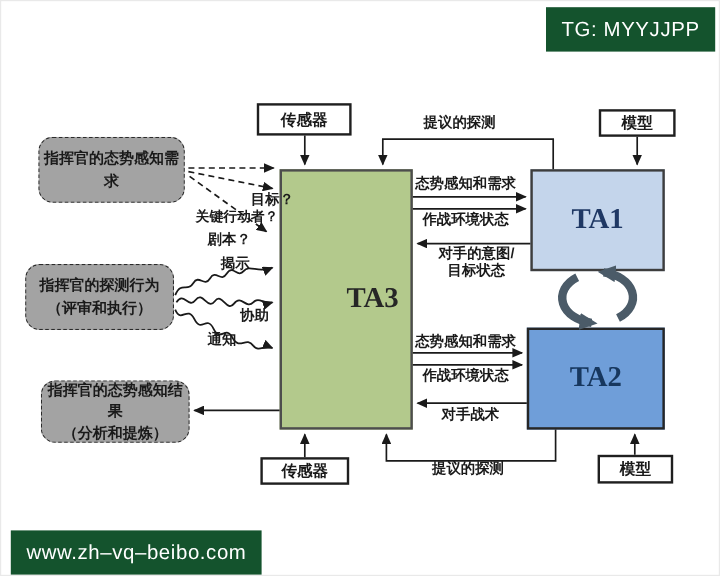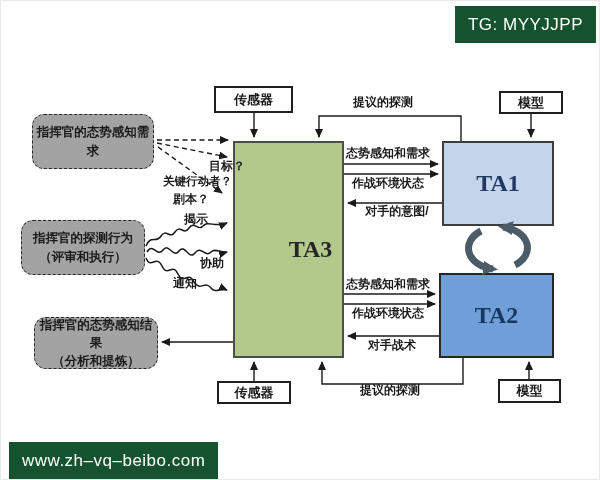--- a/index.html
+++ b/index.html
@@ -87,20 +87,21 @@
   <div class="lbl lbl-goals">目标？</div>
   <div class="lbl lbl-script">剧本？</div>
   <div class="lbl lbl-reveal">揭示</div>
   <div class="lbl lbl-assist">协助</div>
   <div class="lbl lbl-notify">通知</div>
   <div class="lbl lbl-proposed-top">提议的探测</div>
   <div class="lbl lbl-sa-top">态势感知和需求</div>
   <div class="lbl lbl-env-top">作战环境状态</div>
   <div class="lbl lbl-intent">
     <div>对手的意图/</div>
+    <div>目标状态</div>
   </div>
   <div class="lbl lbl-sa-bottom">态势感知和需求</div>
   <div class="lbl lbl-env-bottom">作战环境状态</div>
   <div class="lbl lbl-tactics">对手战术</div>
   <div class="lbl lbl-proposed-bottom">提议的探测</div>
 
   <svg class="arrows" width="600" height="480" viewBox="0 0 600 480">
     <defs>
       <marker id="ah" markerWidth="9" markerHeight="8" refX="8" refY="4" orient="auto" markerUnits="userSpaceOnUse">
         <path d="M0,0 L9,4 L0,8 z" fill="#1a1a1a"></path>

